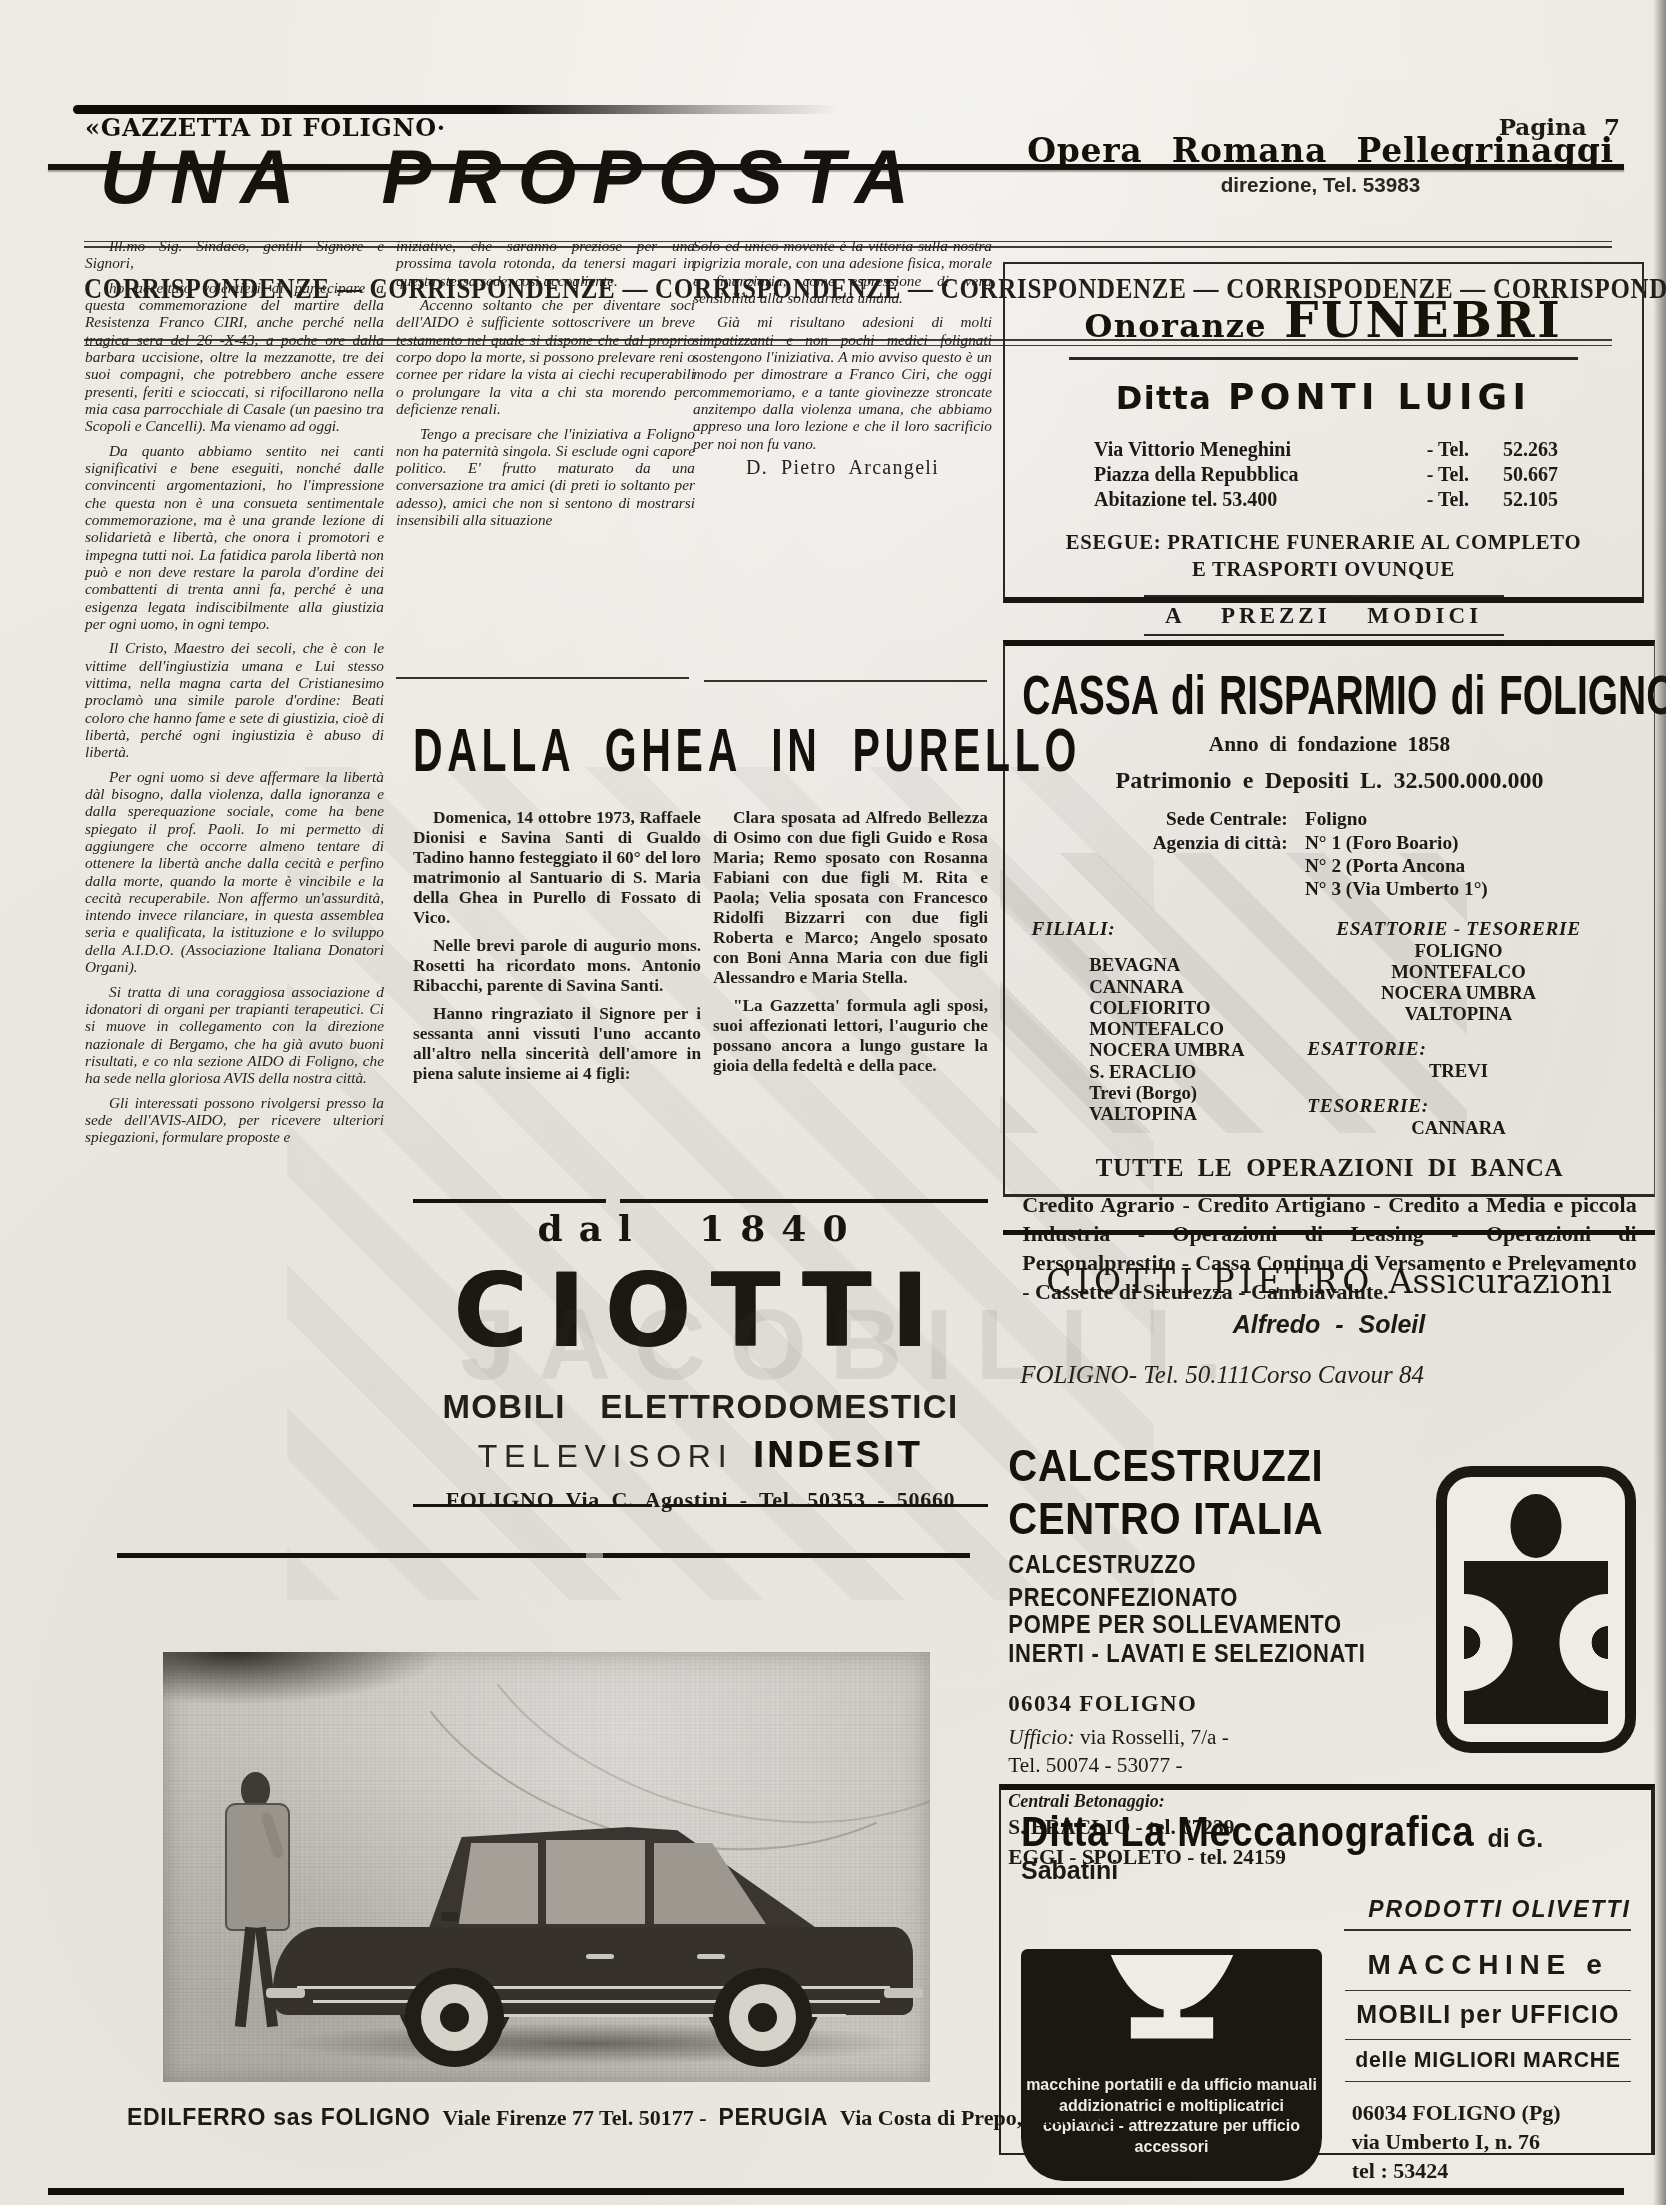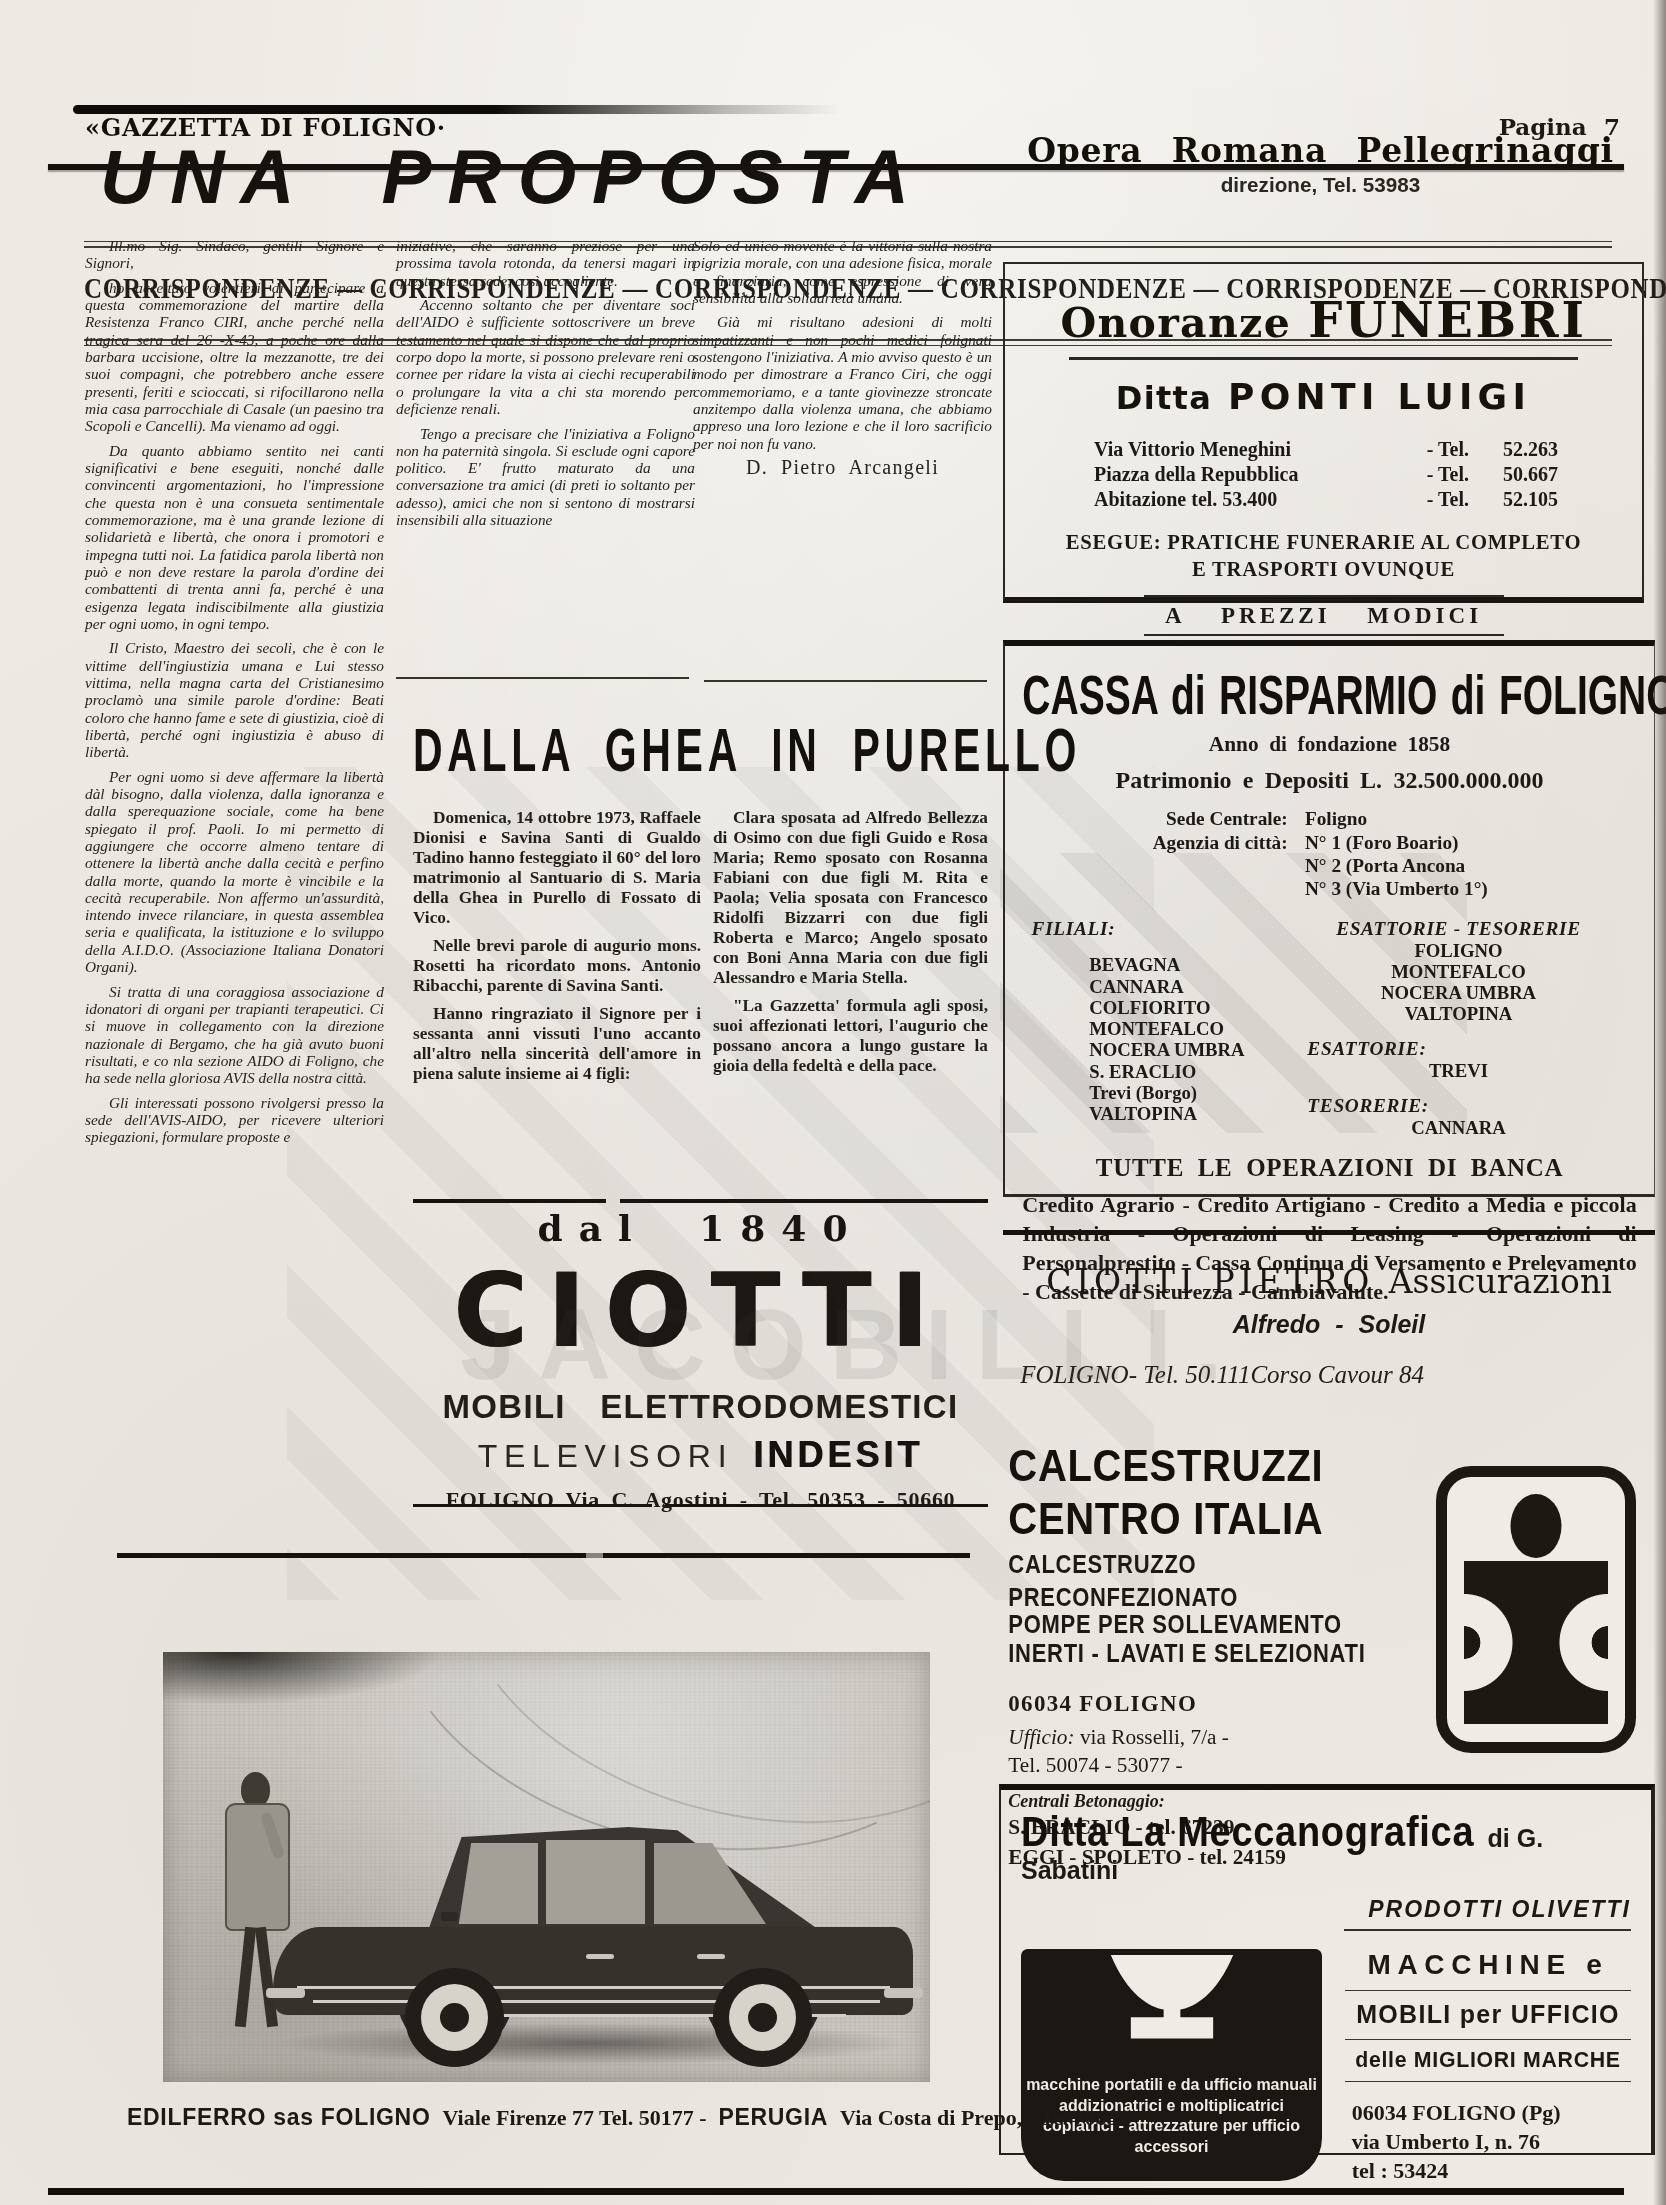--- a/index.html
+++ b/index.html
@@ -47,21 +47,21 @@
   .opera-title{font-family:"DejaVu Serif",serif;font-weight:bold;font-size:33px;letter-spacing:0.7px;
     word-spacing:17.3px;color:#141108;}
   .opera-line{font-family:"Liberation Sans",sans-serif;font-weight:600;font-size:20.7px;line-height:29px;color:#2a2620;}
   .opera-line.first{margin-top:9.3px;}
 
   
   .funebri{left:1003px;top:262px;width:641px;height:341px;box-sizing:border-box;text-align:center;
     border-left:2px solid #2c2823;border-right:2px solid #2c2823;border-top:2px solid #2c2823;
     border-bottom:6.7px solid #1a1712;padding-top:28px;}
   .fun-title{font-family:"DejaVu Serif",serif;font-weight:bold;color:#171309;}
-  .fun-title .ta{font-size:41px;letter-spacing:1.3px;} .fun-title .tb{font-size:48px;letter-spacing:2.7px;margin-left:17.3px;}
+  .fun-title .ta{font-size:32px;letter-spacing:1.3px;} .fun-title .tb{font-size:48px;letter-spacing:2.7px;margin-left:17.3px;}
   .fun-rule{width:80%;height:2.7px;background:#2b2723;margin:9.3px auto 0;}
   .fun-sub{margin-top:16px;font-family:"DejaVu Sans",sans-serif;font-weight:bold;color:#17130c;}
   .fun-sub .sa{font-size:32px;letter-spacing:1.3px;} .fun-sub .sb{font-size:36px;letter-spacing:5.3px;margin-left:16px;}
   .fun-rows{width:533px;margin:20px auto 0;font-weight:bold;font-size:20px;}
   .fun-row{display:flex;line-height:25px;}
   .fun-row .fl{flex:1;text-align:left;padding-left:37px;}
   .fun-row .fm{width:63px;text-align:left;}
   .fun-row .fr{width:87px;text-align:left;padding-left:13.3px;}
   .fun-esegue{margin-top:17.3px;font-weight:bold;font-size:20.7px;line-height:27px;letter-spacing:0.7px;}
   .fun-prezzi{width:360px;margin:12px auto 0;border-top:2px solid #2b2723;border-bottom:2px solid #2b2723;

